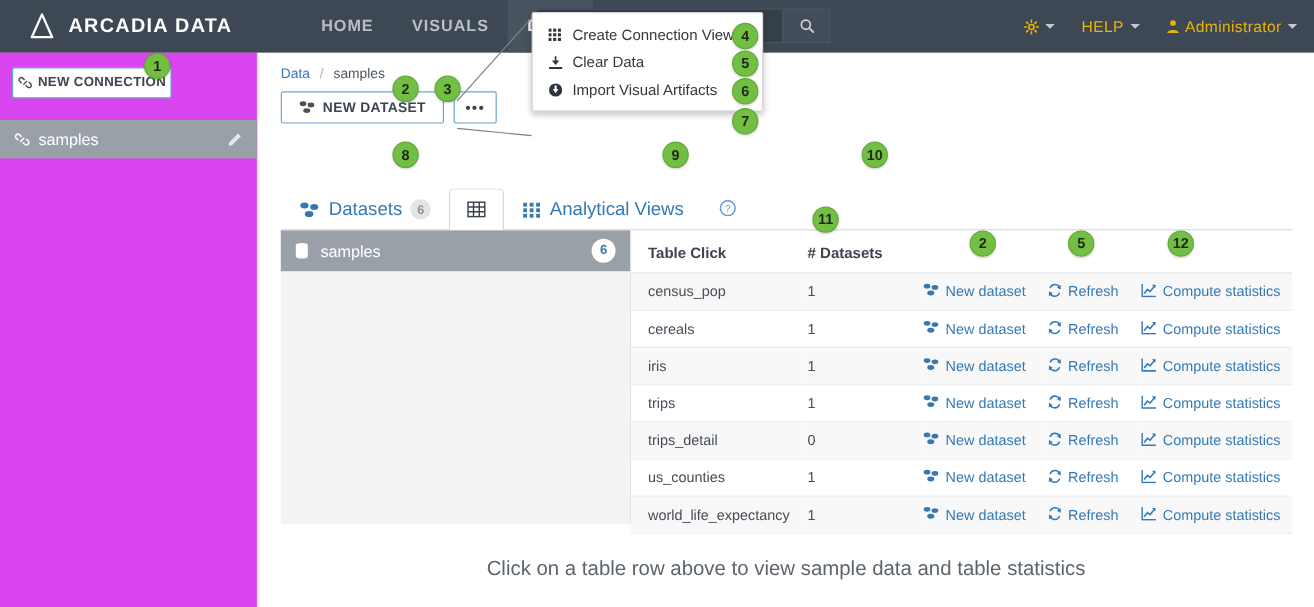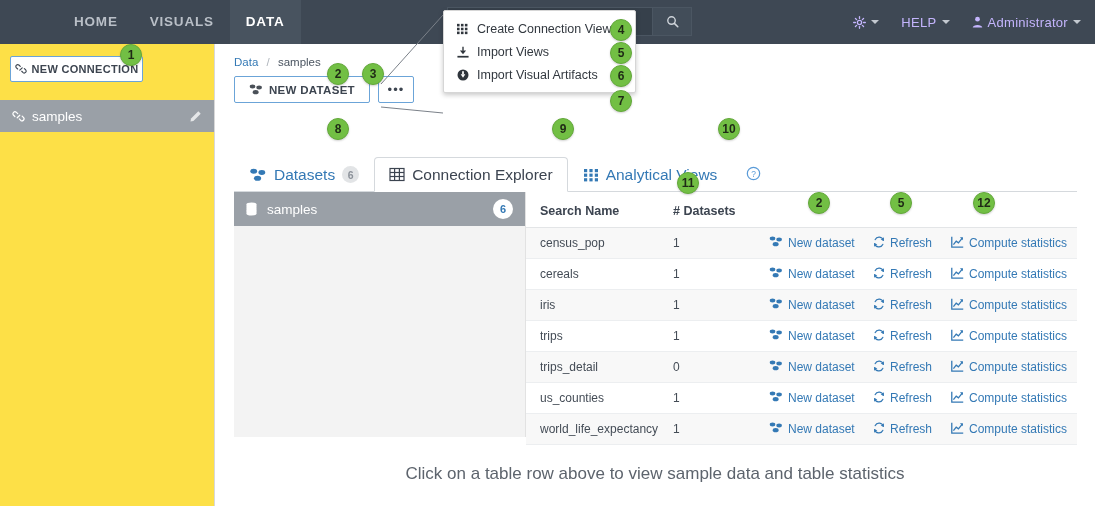--- a/index.html
+++ b/index.html
@@ -41,30 +41,30 @@
   .search-btn {
     width: 40px; background: #424d59; border: 1px solid #4b5662;
     color: #cfd4da; cursor: pointer; display:flex; align-items:center; justify-content:center;
   }
 
   .topnav-right {
     position: absolute; right: 14px; top: 0; height: 44px;
     display: flex; align-items: center; gap: 22px;
   }
   .tn-item {
-    color: #c4b5fd; font-size: 13px; display: flex; align-items: center; gap: 5px;
+    color: #eab308; font-size: 13px; display: flex; align-items: center; gap: 5px;
     cursor: pointer; letter-spacing: .3px;
   }
   .caret { width: 0; height: 0; border-left: 4px solid transparent;
            border-right: 4px solid transparent; border-top: 4px solid #c3c9d0; }
 
   
   .sidebar {
     position: absolute; left: 0; top: 44px; width: 215px; height: 462px;
-    background: #fde047; border-right: 1px solid #d8d8d8;
+    background: #d946ef; border-right: 1px solid #d8d8d8;
   }
   .new-conn-btn {
     margin: 12px 10px 0 10px; height: 26px; width: 133px;
     border: 1px solid #6ba4d8; background: #ffffff; border-radius: 2px;
     color: #3d4550; font-size: 11px; font-weight: bold; letter-spacing: .3px;
     display: flex; align-items: center; justify-content: center; gap: 5px;
     cursor: pointer;
   }
   .conn-item {
     margin-top: 18px; height: 32px; background: #9aa0a7;
@@ -179,20 +179,26 @@
     display: flex; align-items: center; justify-content: center;
     z-index: 60; box-shadow: 0 1px 2px rgba(0,0,0,.18);
   }
 </style>
 </head>
 <body>
 
 <div class="app">
 
   <div class="topnav">
+    <div class="brand">
+      <svg class="brand-logo" viewBox="0 0 26 26">
+        <path d="M13 3 L21.5 22 L4.5 22 Z" fill="none" stroke="#ffffff" stroke-width="1.9" stroke-linejoin="round"></path>
+      </svg>
+      <span class="brand-text">ARCADIA DATA</span>
+    </div>
     <div class="nav-links">
       <div class="nav-link">HOME</div>
       <div class="nav-link">VISUALS</div>
       <div class="nav-link active">DATA</div>
     </div>
 
     <div class="search-wrap">
       <input class="search-input" type="text" placeholder="Search Visuals, Data, Authors..." style="">
       <div class="search-btn">
         <svg width="13" height="13" viewBox="0 0 16 16">
@@ -298,21 +304,20 @@
       <div class="tab active">
         <svg width="16" height="15" viewBox="0 0 16 15">
           <g fill="none" stroke="#3c4450" stroke-width="1.2">
             <rect x="1" y="1.5" width="14" height="12"></rect>
             <line x1="1" y1="5.5" x2="15" y2="5.5"></line>
               <line x1="1" y1="9.5" x2="15" y2="9.5"></line>
             <line x1="5.6" y1="1.5" x2="5.6" y2="13.5"></line>
               <line x1="10.4" y1="1.5" x2="10.4" y2="13.5"></line>
           </g>
         </svg>
-        <span>Connection Explorer</span>
       </div>
 
       <div class="tab">
         <svg width="16" height="15" viewBox="0 0 16 15">
           <g fill="#3479b5">
             <rect x="1" y="2" width="3.2" height="3.2"></rect>
               <rect x="6.4" y="2" width="3.2" height="3.2"></rect>
               <rect x="11.8" y="2" width="3.2" height="3.2"></rect>
             <rect x="1" y="6.6" width="3.2" height="3.2"></rect>
               <rect x="6.4" y="6.6" width="3.2" height="3.2"></rect>
@@ -348,21 +353,21 @@
         </svg>
         <span class="tname">samples</span>
         <span class="tree-count">6</span>
       </div>
     </div>
 
     <div class="tbl-wrap">
       <table class="tbl">
         <thead>
           <tr>
-            <th class="c-name">Search Name</th>
+            <th class="c-name">Table Click</th>
             <th class="c-count"># Datasets</th>
             <th class="c-act"></th>
             <th class="c-act2"></th>
             <th class="c-act3"></th>
           </tr>
         </thead>
         <tbody id="tbl-body">
             <tr class="row">
               <td class="c-name">census_pop</td>
               <td class="c-count">1</td>
@@ -594,21 +599,21 @@
       <span class="menu-ico">
         <svg width="12" height="12" viewBox="0 0 14 14">
             <g fill="#2f353c">
           <rect x="0.5" y="11.5" width="13" height="2"></rect>
           <path d="M7 0.8 L7 6"></path>
               <path d="M3.4 5.2 L7 9.6 L10.6 5.2 Z"></path>
         </g>
             <line x1="7" y1="1" x2="7" y2="5.6" stroke="#2f353c" stroke-width="1.6"></line>
           </svg>
       </span>
-      <span>Import Views</span>
+      <span>Clear Data</span>
     </div>
     <div class="menu-item">
       <span class="menu-ico">
         <svg width="12" height="12" viewBox="0 0 14 14">
           <circle cx="7" cy="7" r="6.4" fill="#2f353c"></circle>
           <path d="M4.3 6 L9.7 6 L7 10.2 Z" fill="#ffffff"></path>
           <rect x="6" y="2.6" width="2" height="3.6" fill="#ffffff"></rect>
         </svg>
       </span>
       <span>Import Visual Artifacts</span>

